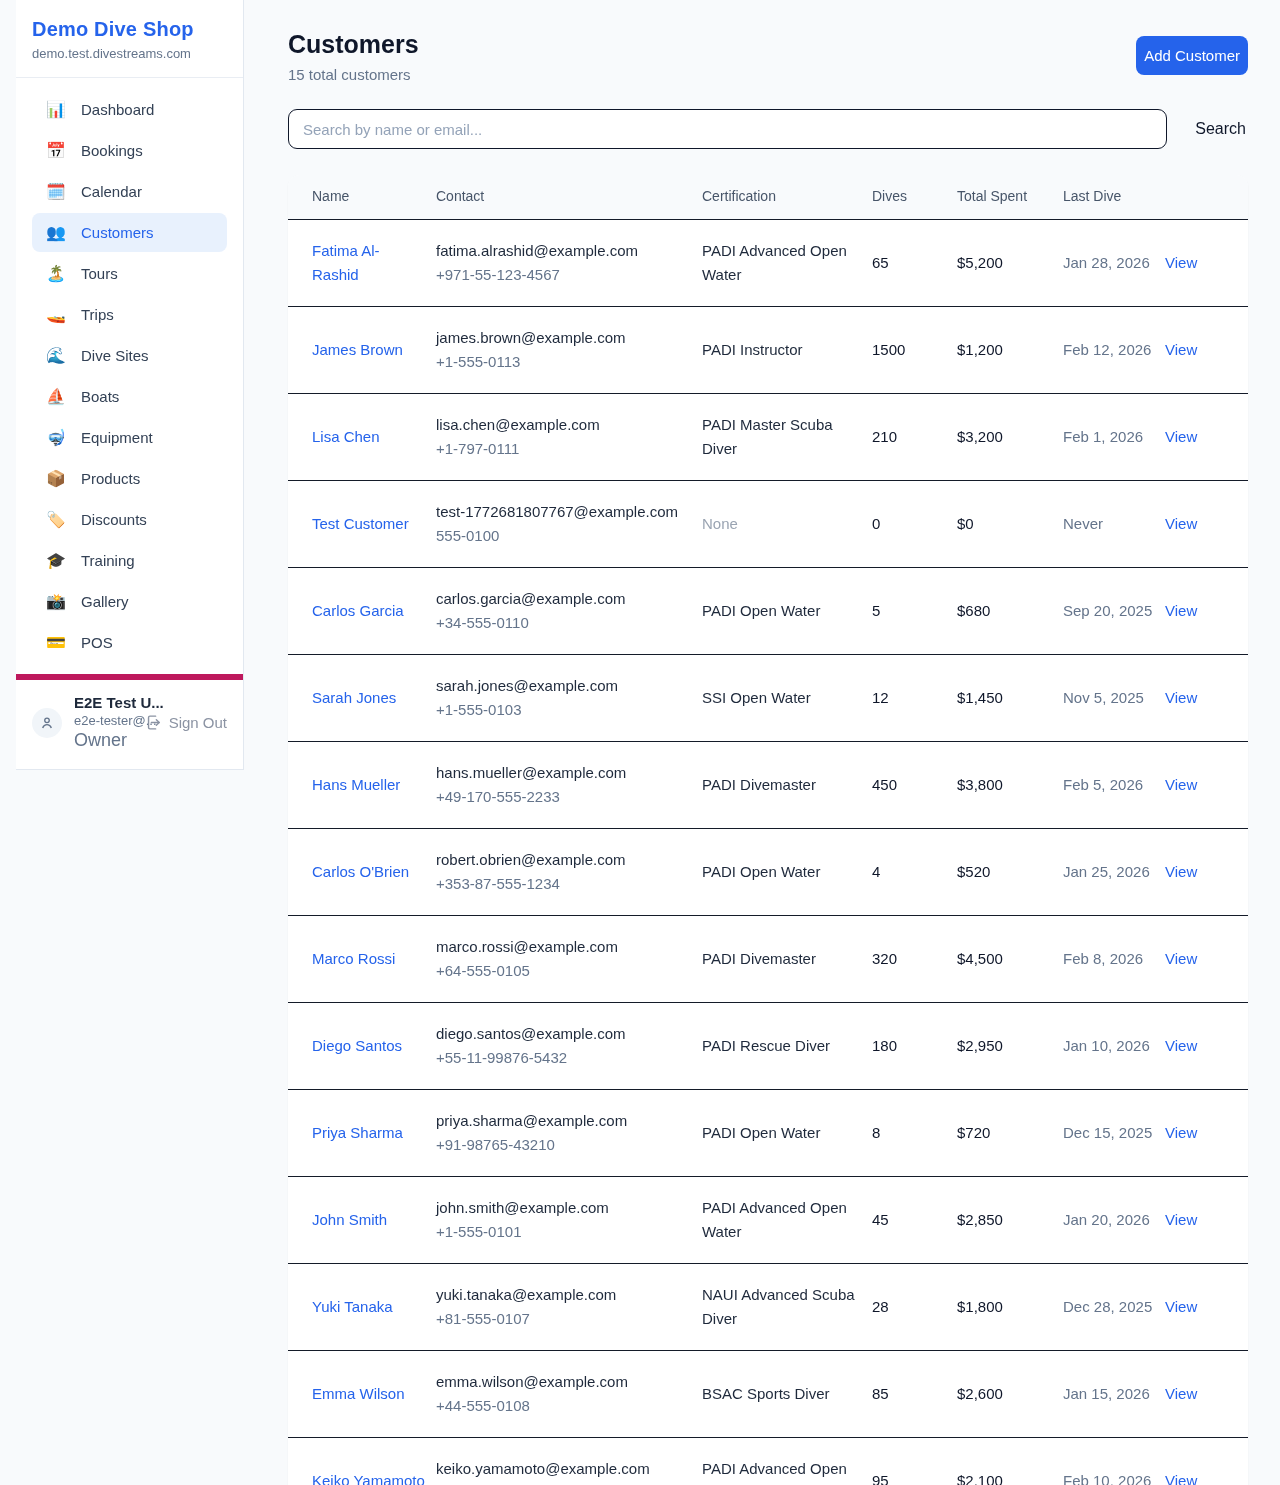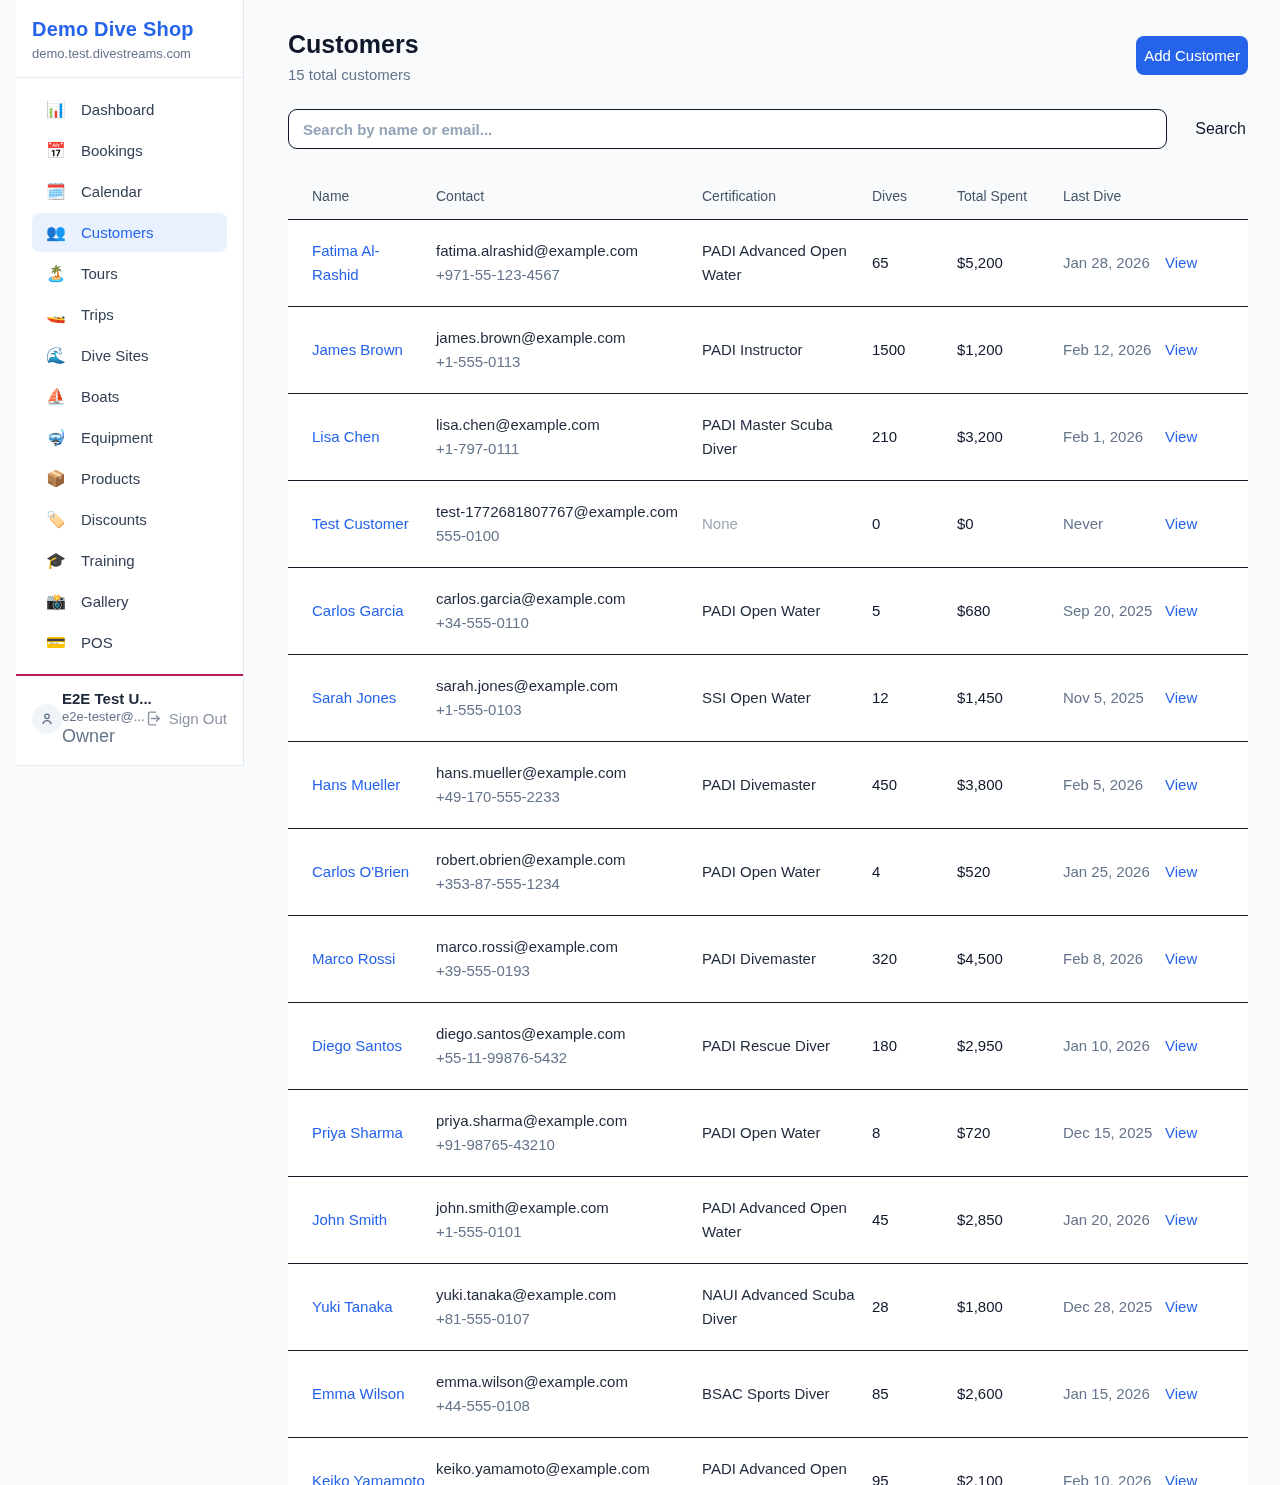--- a/index.html
+++ b/index.html
@@ -31,23 +31,23 @@
     padding: 10px 14px;
     border-radius: 8px;
     font-size: 15px; color: #334155;
     cursor: pointer;
     margin-bottom: 2px;
   }
   .nav-item .icon { font-size: 16px; width: 20px; text-align: center; }
   .nav-item.active { background: #e8f1fd; color: #2563eb; }
 
   .sidebar-footer {
-    border-top: 2px solid #be185d;
+    border-top: 6px solid #be185d;
     padding: 14px 16px 18px 16px;
-    display: flex; align-items: center; 
+    display: flex; align-items: center; gap: 12px;
   }
   .avatar {
     width: 30px; height: 30px; border-radius: 50%;
     background: #f1f5f9; flex: 0 0 auto;
     display: flex; align-items: center; justify-content: center;
   }
   .user-block { min-width: 0; }
   .user-name { font-size: 15px; font-weight: bold; color: #1e293b; white-space: nowrap; }
   .user-email { font-size: 13px; color: #64748b; margin-top: 2px; white-space: nowrap; }
   .user-role { font-size: 18px; color: #64748b; margin-top: 2px; }
@@ -81,21 +81,20 @@
     flex: 1;
     height: 40px;
     border: 1px solid #0f172a;
     border-radius: 9px;
     padding: 0 14px;
     font-size: 15px;
     font-family: inherit;
     color: #0f172a;
     background: #ffffff;
     outline: none;
-    font-weight: bold;
   }
   .search-input::placeholder { color: #94a3b8; }
   .search-btn {
     background: none; border: none; cursor: pointer;
     font-size: 16px; color: #0f172a;
     font-family: inherit;
     padding: 6px 2px;
   }
 
   
@@ -392,21 +391,21 @@
             <td><span class="num">4</span></td>
             <td><span class="num">$520</span></td>
             <td><span class="date">Jan 25, 2026</span></td>
             <td><a class="view-link">View</a></td>
           </tr>
 
           <tr>
             <td><a class="name-link">Marco Rossi</a></td>
             <td>
               <div class="email">marco.rossi@example.com</div>
-              <div class="phone">+39-555-0193</div>
+              <div class="phone">+64-555-0105</div>
             </td>
             <td><span class="cert">PADI Divemaster</span></td>
             <td><span class="num">320</span></td>
             <td><span class="num">$4,500</span></td>
             <td><span class="date">Feb 8, 2026</span></td>
             <td><a class="view-link">View</a></td>
           </tr>
 
           <tr>
             <td><a class="name-link">Diego Santos</a></td>

